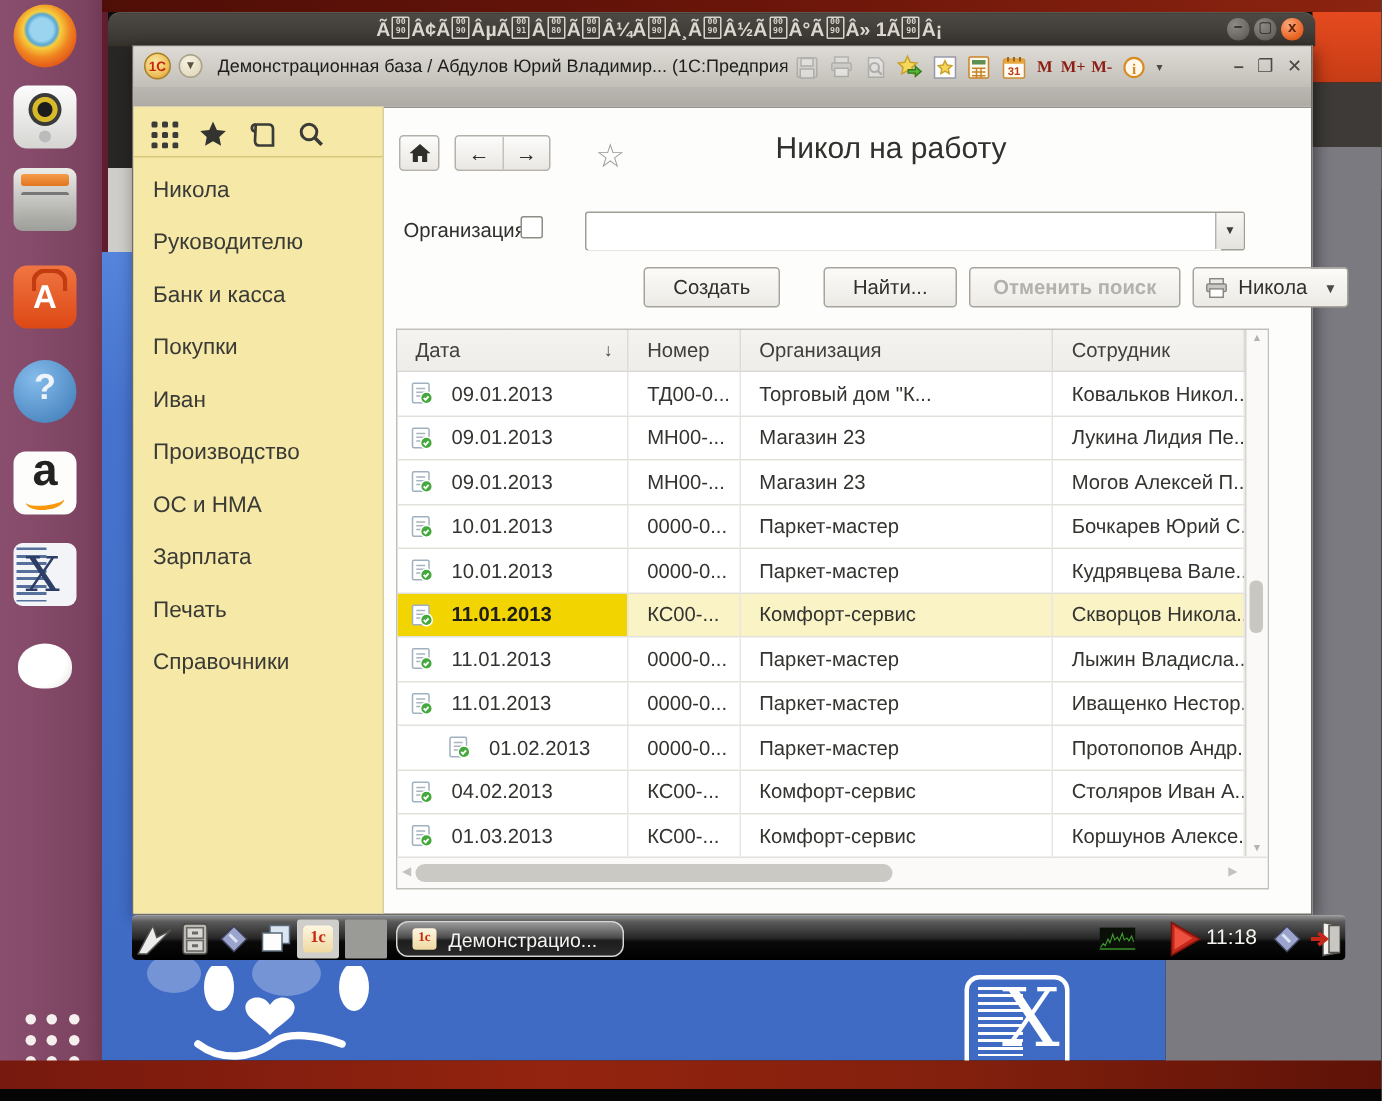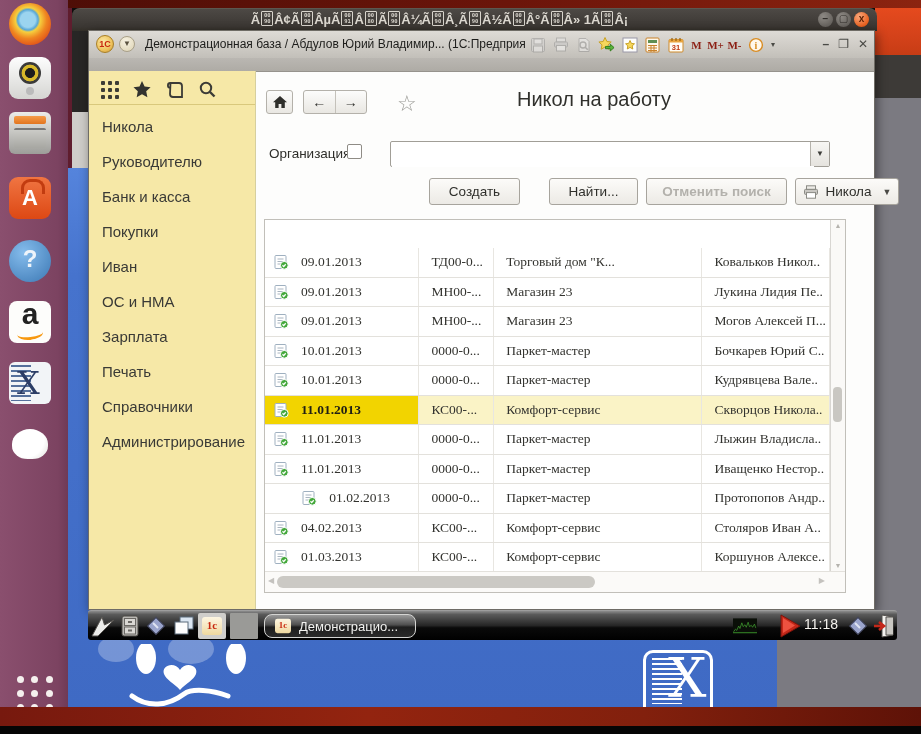--- a/index.html
+++ b/index.html
@@ -130,21 +130,21 @@
   
   #grid{position:absolute;left:175px;top:188px;width:582px;height:374px;border:1px solid #c1bfb9;box-sizing:border-box;background:#fff;}
   #grid-head{position:absolute;left:0;top:0;right:15px;height:28px;background:linear-gradient(#f4f3f0,#eeede9);
     border-bottom:1px solid #d8d6d2;display:flex;box-sizing:border-box;}
   .hcell{height:27px;line-height:27px;font-size:13.5px;color:#3f3f3c;padding-left:12px;box-sizing:border-box;
     border-right:1px solid #dddbd6;position:relative;}
   .hcell .sort{position:absolute;right:10px;top:0;color:#55554f;font-size:12px;}
   #grid-body{position:absolute;left:0;top:28px;right:15px;bottom:21px;overflow:hidden;}
   .trow{display:flex;height:29.5px;border-bottom:1px solid #e3e1dc;box-sizing:border-box;}
   .tcell{height:100%;box-sizing:border-box;border-right:1px solid #e8e6e1;font-size:13.5px;color:#33332f;
-    display:flex;align-items:center;padding-left:12px;white-space:nowrap;overflow:hidden;font-family:Liberation Serif, serif;}
+    display:flex;align-items:center;padding-left:12px;white-space:nowrap;overflow:hidden;}
   .tcell.c-date{padding-left:8px;gap:12px;}
   .trow.sel .c-date{background:#f2d400;font-weight:bold;color:#1f1f15;}
   .trow.sel .tcell:not(.c-date){background:#faf3c6;}
   .docic{flex:0 0 16px;height:16px;}
   
   #vsb{position:absolute;right:0;top:0;width:15px;bottom:21px;background:#faf9f7;border-left:1px solid #d8d6d2;box-sizing:border-box;}
   #vsb .up,#vsb .dn{position:absolute;left:0;right:0;text-align:center;font-size:7px;color:#b5b3ae;}
   #vsb .up{top:2px}.#vsb .dn{bottom:2px}
   #vsb .dn{bottom:2px}
   #vsb-thumb{position:absolute;left:2px;width:9px;top:167px;height:35px;background:#c9c7c2;border-radius:4px;}
@@ -336,25 +336,25 @@
               <path d="M12 12 l4.5 4.5" stroke="#3b3b37" stroke-width="2.4"></path>
             </svg>
           </span>
         </div>
       <ul id="sb-menu">
           <li>Никола</li>
           <li>Руководителю</li>
           <li>Банк и касса</li>
           <li>Покупки</li>
           <li>Иван</li>
+          <li>Производство</li>
           <li>ОС и НМА</li>
           <li>Зарплата</li>
           <li>Печать</li>
           <li>Справочники</li>
-          <li>Администрирование</li>
         </ul>
     </div>
 
     <div id="content-header">
       <div class="navbtn" id="btn-home">
         <svg width="16" height="14" viewBox="0 0 16 14">
           <path d="M8 1 L15 7.2 H12.8 V13 H9.4 V9 H6.6 V13 H3.2 V7.2 H1 Z" fill="#2e2e2a"></path>
           </svg>
       </div>
       <div class="navbtn" id="nav-arrows">
@@ -392,20 +392,26 @@
               <rect x="1.5" y="4.4" width="13" height="5" rx="1" fill="#c9c7c2" stroke="#8a8a84"></rect>
               <rect x="3.5" y="7.6" width="9" height="5.6" fill="#fff" stroke="#8a8a84"></rect>
             </svg>
           </span>
           <span>Никола</span>
           <span class="caret">▼</span>
         </div>
       </div>
 
     <div id="grid">
+      <div id="grid-head">
+          <div class="hcell" style="width: 155px;"><span>Дата</span><span class="sort">↓</span></div>
+          <div class="hcell" style="width: 75px;"><span>Номер</span></div>
+          <div class="hcell" style="width: 209px;"><span>Организация</span></div>
+          <div class="hcell" style="width: 128px;"><span>Сотрудник</span></div>
+        </div>
       <div id="grid-body">
           <div class="trow">
             <div class="tcell c-date" style="width: 155px;">
               <svg class="docic" width="16" height="16" viewBox="0 0 16 16">
                 <rect x="2" y="1.5" width="11" height="13" rx="1" fill="#fff" stroke="#9fb0c0"></rect>
                 <path d="M4.5 5h6M4.5 7.5h6M4.5 10h4" stroke="#a8b4c0"></path>
                 <circle cx="11.3" cy="11.3" r="3.9" fill="#44a83c" stroke="#fff"></circle>
                 <path d="M9.5 11.3l1.2 1.3 2-2.3" stroke="#fff" stroke-width="1.3" fill="none"></path>
               </svg>
               <span>09.01.2013</span>

